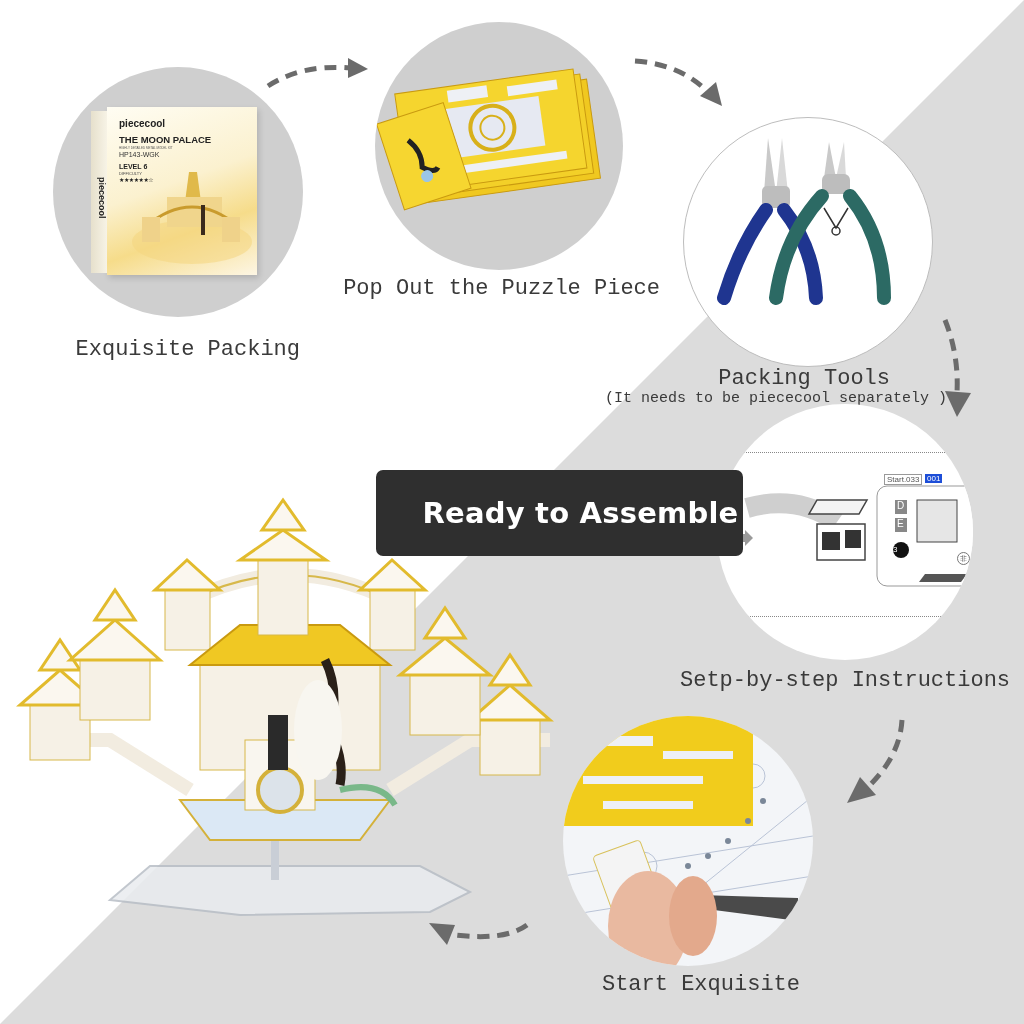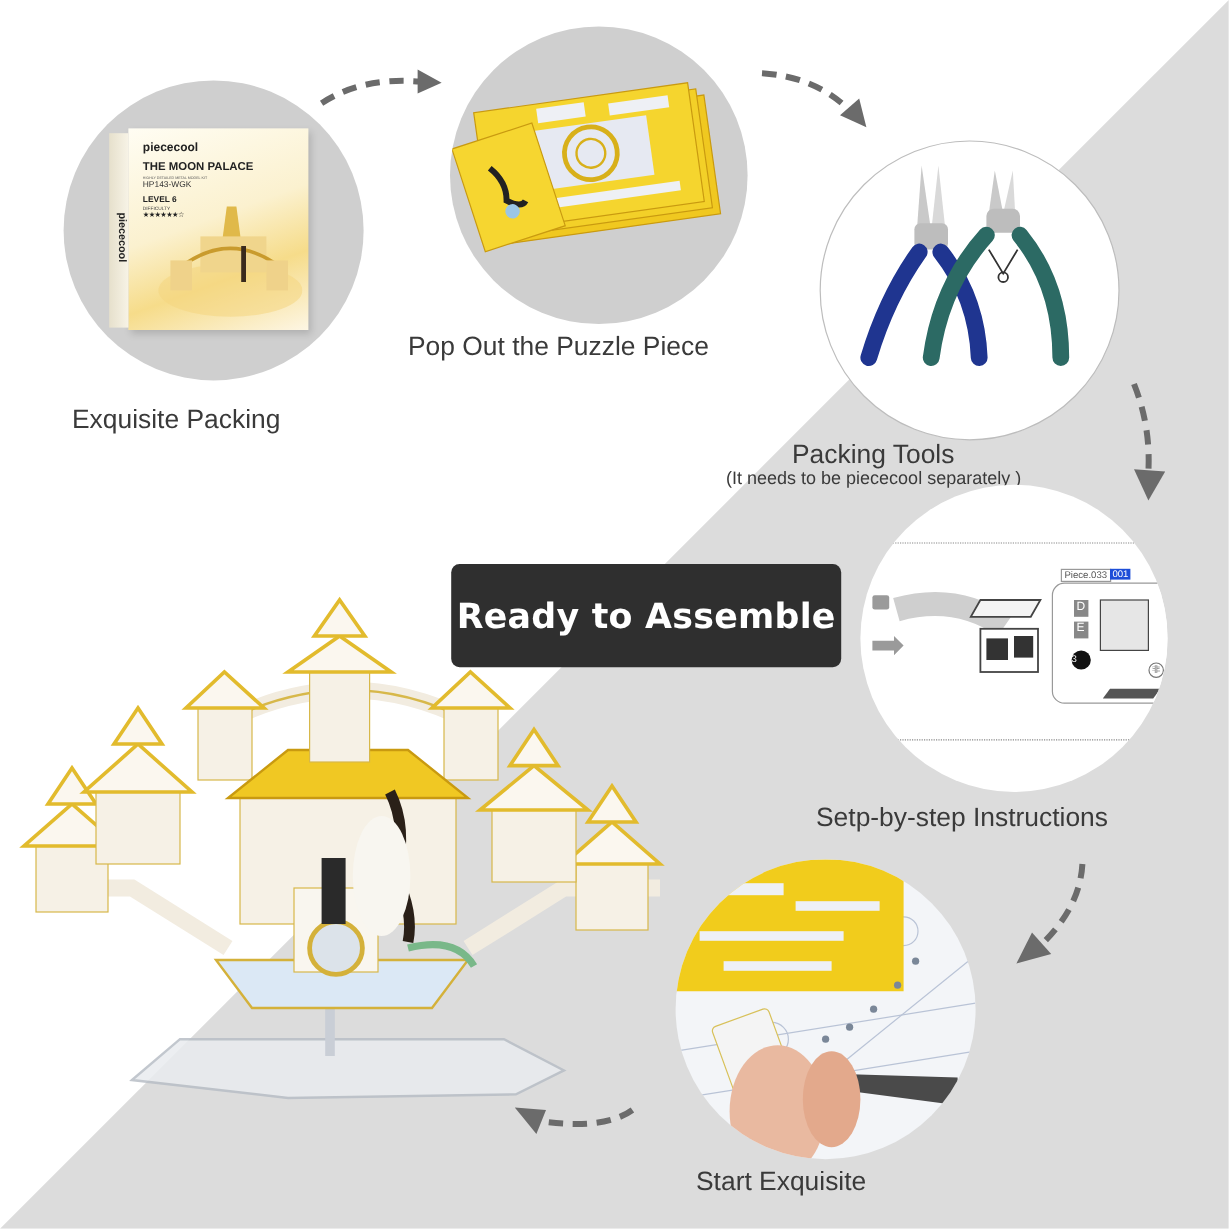--- a/index.html
+++ b/index.html
@@ -1,21 +1,21 @@
 <!DOCTYPE html>
 <html><head>
 <meta charset="utf-8">
 <style>
   html,body{margin:0;padding:0;}
   body{width:1024px;height:1024px;position:relative;overflow:hidden;background:#ffffff;font-family:"Liberation Sans","DejaVu Sans",sans-serif;}
   .bg-diag{position:absolute;left:0;top:0;width:1024px;height:1024px;}
   .circle{position:absolute;border-radius:50%;overflow:hidden;}
-  .label{position:absolute;color:#3a3a3a;font-family:Liberation Sans, sans-serif;white-space:nowrap;text-align:left;}
+  .label{position:absolute;color:#3a3a3a;font-family:Liberation Mono, monospace;white-space:nowrap;text-align:right;}
   .arrow{position:absolute;}
-  .badge{position:absolute;left:376px;top:470px;width:325px;height:86px;background:#2f2f2f;border-radius:7px;display:flex;align-items:center;justify-content:center;color:#fff;font-family:"DejaVu Sans","Liberation Sans",sans-serif;font-weight:bold;font-size:29px;letter-spacing:0.2px;}
+  .badge{position:absolute;left:376px;top:470px;width:325px;height:86px;background:#2f2f2f;border-radius:7px;display:flex;align-items:center;justify-content:center;color:#fff;font-family:"DejaVu Sans","Liberation Sans",sans-serif;font-weight:bold;font-size:29px;letter-spacing:0.2px;padding-left:42px;}
   .abs{position:absolute;}
 </style>
 </head>
 <body>
 
 <svg class="bg-diag" viewBox="0 0 1024 1024">
   <polygon points="1024,0 1024,1024 0,1024" fill="#dcdcdc"></polygon>
 </svg>
 
 <div class="circle" style="left:53px;top:67px;width:250px;height:250px;background:#cfcfcf;">
@@ -111,21 +111,21 @@
     <rect x="100" y="120" width="48" height="36" fill="#fff" stroke="#444" stroke-width="1.5"></rect>
     <rect x="105" y="128" width="18" height="18" fill="#333"></rect>
     <rect x="128" y="126" width="16" height="18" fill="#333"></rect>
     <rect x="160" y="82" width="100" height="100" rx="10" fill="#fff" stroke="#999"></rect>
     <rect x="178" y="96" width="12" height="14" fill="#888"></rect>
     <rect x="178" y="114" width="12" height="14" fill="#888"></rect>
     <circle cx="184" cy="146" r="8" fill="#111"></circle>
     <rect x="200" y="96" width="40" height="42" fill="#e6e6e6" stroke="#444"></rect>
     <polygon points="208,170 250,170 244,178 202,178" fill="#555"></polygon>
   </svg>
-  <div class="abs" style="left:167px;top:70px;font-size:8px;color:#555;border:1px solid #999;padding:0 2px;background:#fff;">Piece.033</div>
+  <div class="abs" style="left:167px;top:70px;font-size:8px;color:#555;border:1px solid #999;padding:0 2px;background:#fff;">Start.033</div>
   <div class="abs" style="left:208px;top:70px;font-size:8px;color:#fff;background:#1d4ed8;padding:0 2px;">001</div>
   <div class="abs" style="left:180px;top:96px;font-size:10px;color:#fff;">D</div>
   <div class="abs" style="left:180px;top:114px;font-size:10px;color:#fff;">E</div>
   <div class="abs" style="left:170px;top:141px;font-size:8px;color:#fff;width:12px;text-align:center;">33</div>
   <div class="abs" style="left:240px;top:148px;font-size:7px;color:#555;border:1px solid #777;border-radius:50%;width:11px;height:11px;text-align:center;line-height:11px;background:#fff;">非</div>
 </div>
 <div class="label" style="left:680px;top:668px;width:310px;font-size:22px;">Setp-by-step Instructions</div>
 
 <svg class="arrow" style="left:842px;top:715px;" width="70" height="95" viewBox="0 0 70 95">
   <path d="M60 5 Q58 40 28 70" stroke="#6b6b6b" stroke-width="5" fill="none" stroke-dasharray="12 8"></path>

